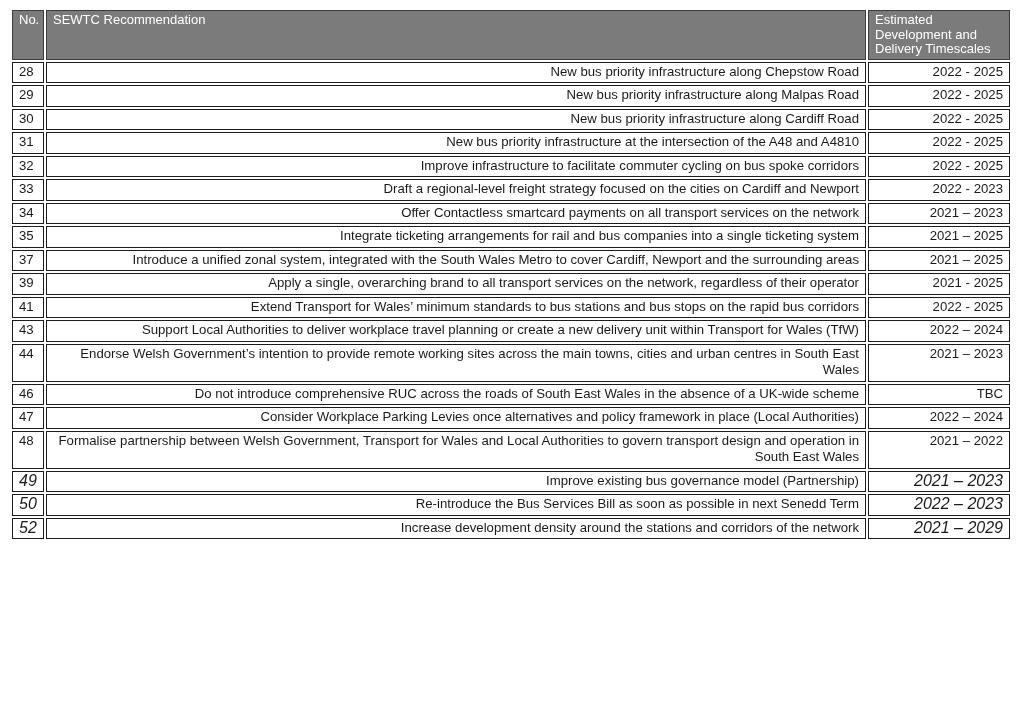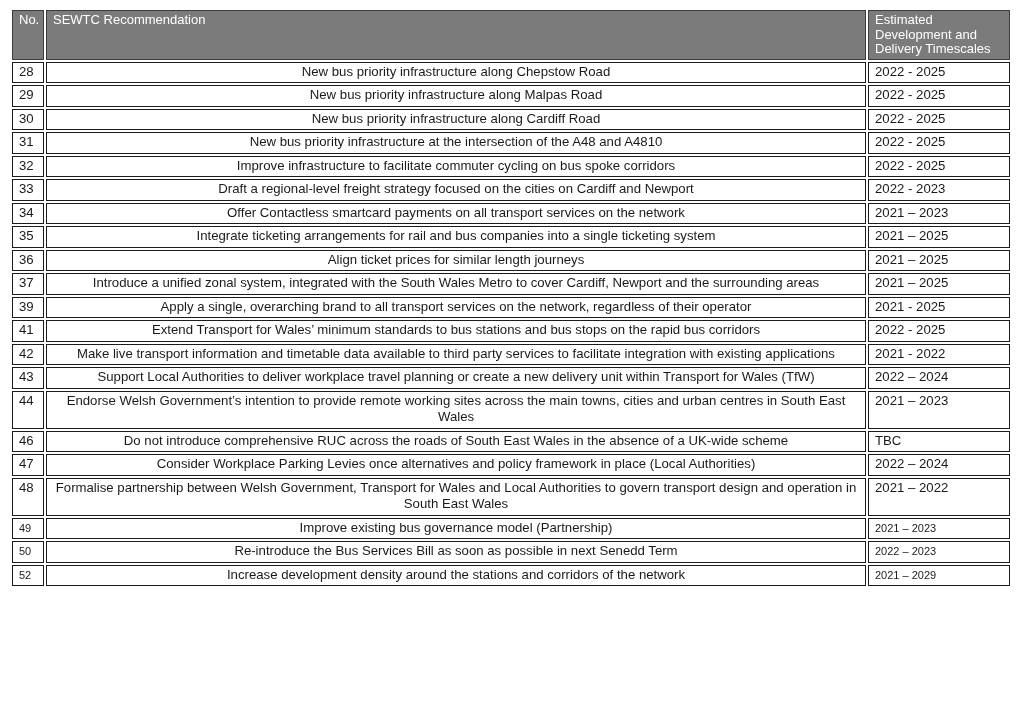--- a/index.html
+++ b/index.html
@@ -49,29 +49,30 @@
     font-size: 13.2px;
     line-height: 16.5px;
     padding: 1px 6px 2px 6px;
     height: 17px;
   }
   td.cell-no {
     text-align: left;
     margin-top: 6px;
   }
   td.cell-rec {
-    text-align: center;
+    text-align: right;
   }
   td.cell-time {
-    text-align: left;
+    text-align: right;
   }
   tr.small td.cell-no,
   tr.small td.cell-time {
-    font-size: 11px;
+    font-size: 16px;
     line-height: 16.5px;
+    font-style: italic;
   }
 </style>
 </head>
 <body>
 
 <div class="page">
   <table class="rec-table">
     <colgroup>
       <col class="col-no">
       <col class="col-rec">
@@ -119,43 +120,33 @@
           <td class="cell-no">34</td>
           <td class="cell-rec">Offer Contactless smartcard payments on all transport services on the network</td>
           <td class="cell-time">2021 – 2023</td>
         </tr>
         <tr>
           <td class="cell-no">35</td>
           <td class="cell-rec">Integrate ticketing arrangements for rail and bus companies into a single ticketing system</td>
           <td class="cell-time">2021 – 2025</td>
         </tr>
         <tr>
-          <td class="cell-no">36</td>
-          <td class="cell-rec">Align ticket prices for similar length journeys</td>
-          <td class="cell-time">2021 – 2025</td>
-        </tr>
-        <tr>
           <td class="cell-no">37</td>
           <td class="cell-rec">Introduce a unified zonal system, integrated with the South Wales Metro to cover Cardiff, Newport and the surrounding areas</td>
           <td class="cell-time">2021 – 2025</td>
         </tr>
         <tr>
           <td class="cell-no">39</td>
           <td class="cell-rec">Apply a single, overarching brand  to all transport services on the network, regardless of their operator</td>
           <td class="cell-time">2021 - 2025</td>
         </tr>
         <tr>
           <td class="cell-no">41</td>
           <td class="cell-rec">Extend Transport for Wales’ minimum standards to bus stations and bus stops on the rapid bus corridors</td>
           <td class="cell-time">2022 - 2025</td>
-        </tr>
-        <tr>
-          <td class="cell-no">42</td>
-          <td class="cell-rec">Make live transport information and timetable data available to third party services to facilitate integration with existing applications</td>
-          <td class="cell-time">2021 - 2022</td>
         </tr>
         <tr>
           <td class="cell-no">43</td>
           <td class="cell-rec">Support Local Authorities to deliver workplace travel planning or create a new delivery unit within Transport for Wales (TfW)</td>
           <td class="cell-time">2022 – 2024</td>
         </tr>
         <tr>
           <td class="cell-no">44</td>
           <td class="cell-rec">Endorse Welsh Government’s intention to provide remote working sites across the main towns, cities and urban centres in South East Wales</td>
           <td class="cell-time">2021 – 2023</td>

